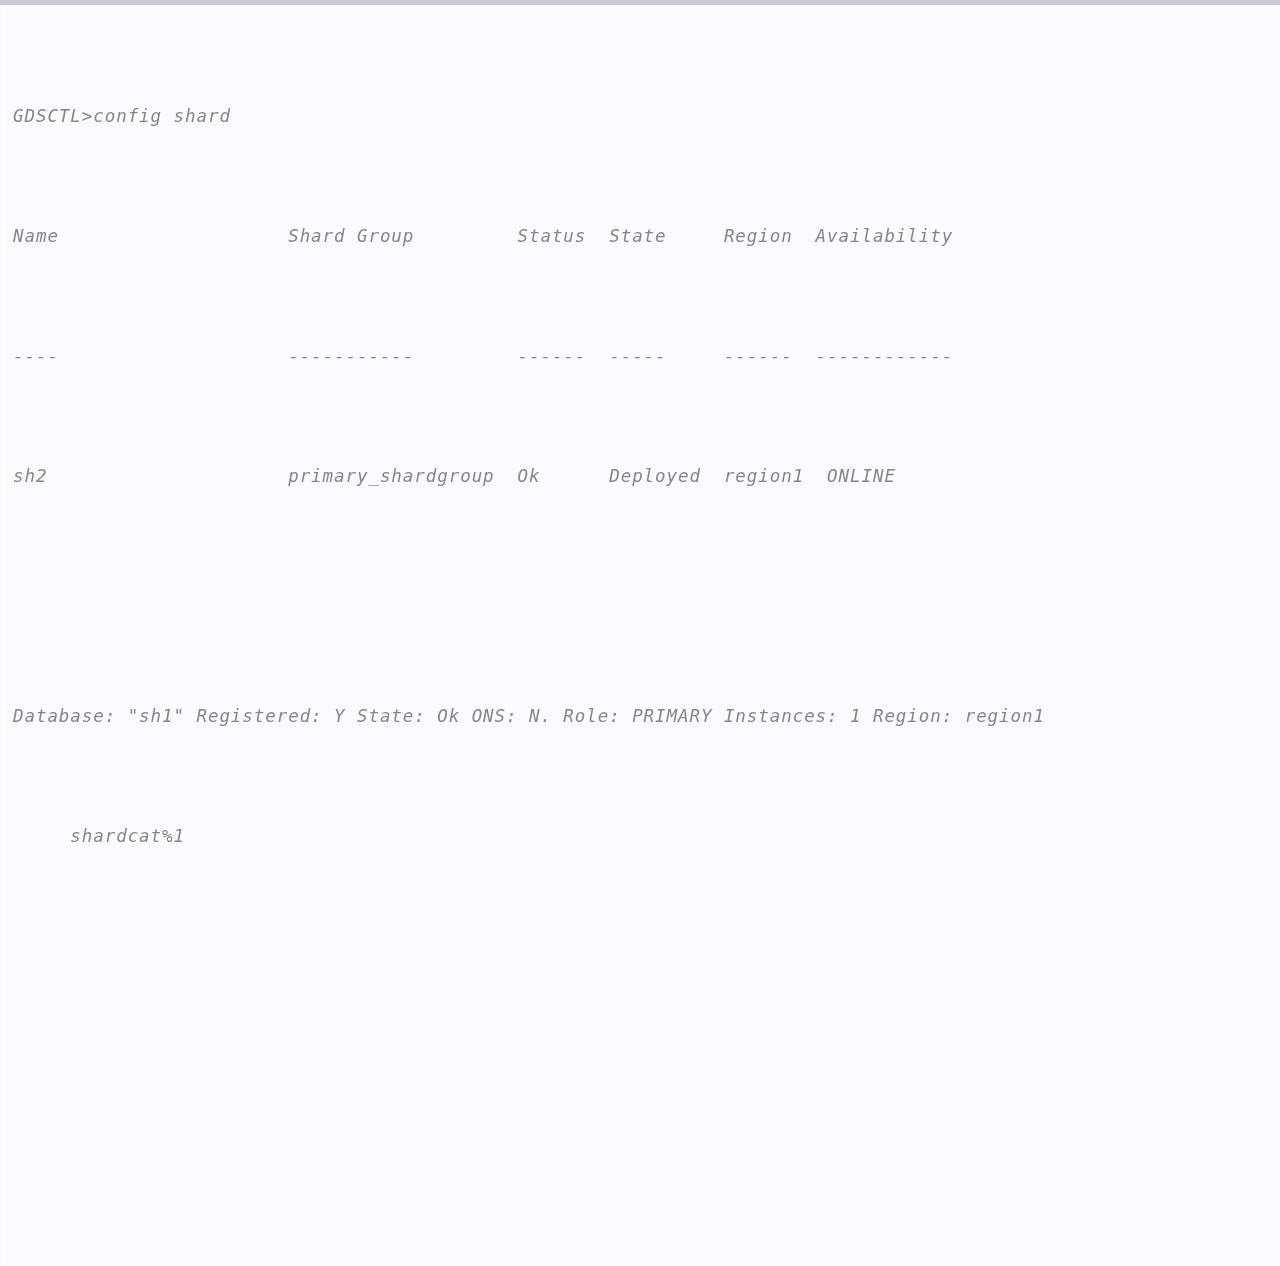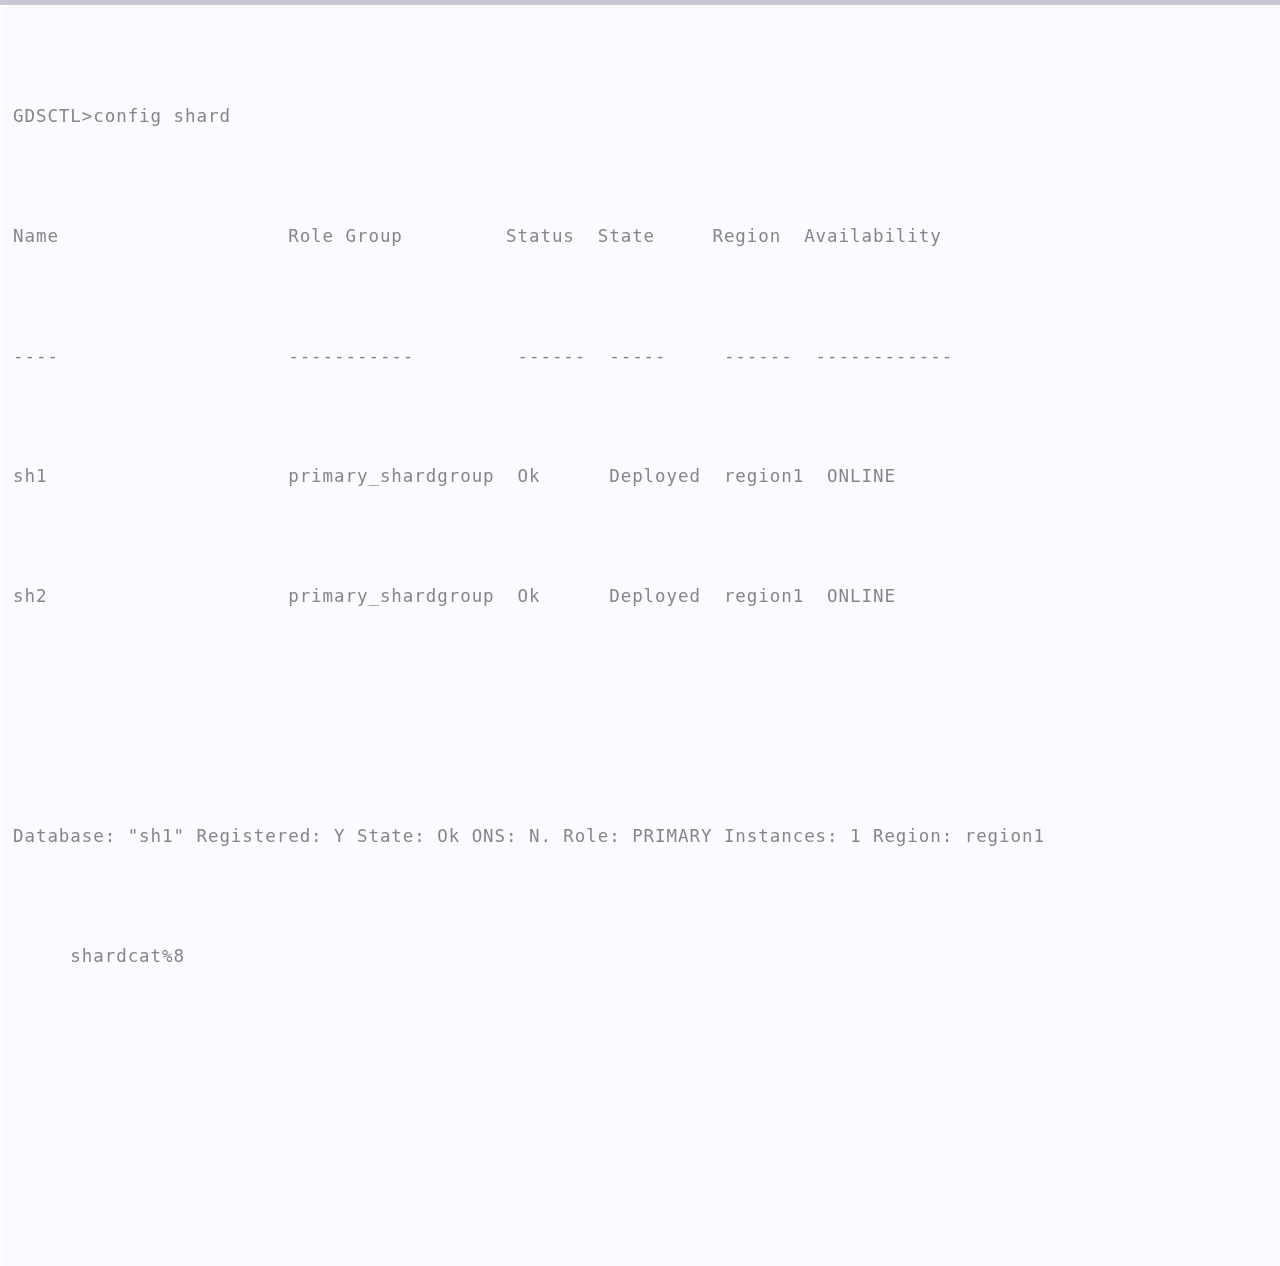--- a/index.html
+++ b/index.html
@@ -50,43 +50,43 @@
     letter-spacing: 0.93px;
     color: #85858f;
     white-space: pre;
     -webkit-font-smoothing: antialiased;
   }
 
   .console-line {
     display: block;
     height: 40px;
     white-space: pre;
+    font-style: italic;
   }
 
   .console-line.blank {
     height: 40px;
   }
 </style>
 </head>
 <body>
 
 <div id="terminal">
 
   <div id="top-edge-strip"></div>
   <div id="left-edge-band"></div>
 
   <div id="console-output">
     <span class="console-line">GDSCTL&gt;config shard</span>
-    <span class="console-line">Name                    Role Group         Status  State     Region  Availability</span>
+    <span class="console-line">Name                    Shard Group         Status  State     Region  Availability</span>
     <span class="console-line">----                    -----------         ------  -----     ------  ------------</span>
-    <span class="console-line">sh1                     primary_shardgroup  Ok      Deployed  region1  ONLINE</span>
     <span class="console-line">sh2                     primary_shardgroup  Ok      Deployed  region1  ONLINE</span>
     <span class="console-line blank"></span>
     <span class="console-line">Database: "sh1" Registered: Y State: Ok ONS: N. Role: PRIMARY Instances: 1 Region: region1</span>
-    <span class="console-line">     shardcat%8</span>
+    <span class="console-line">     shardcat%1</span>
     
     
     
     
     
     
     
     
     
     

